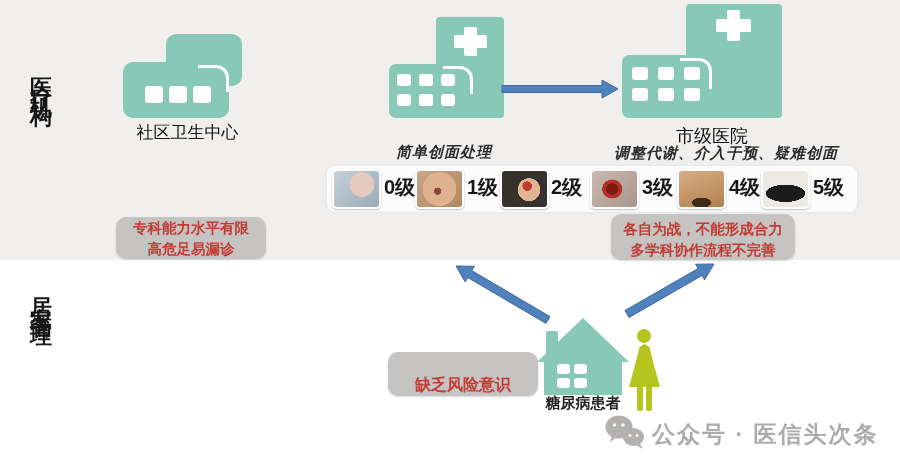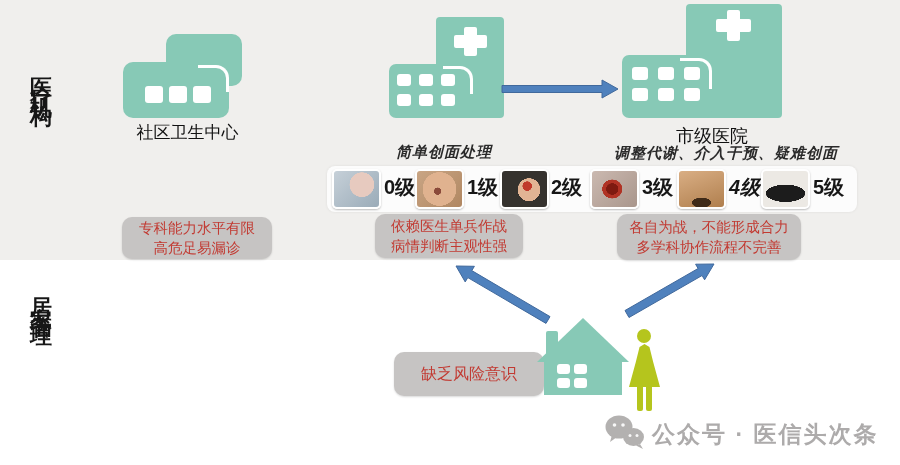--- a/index.html
+++ b/index.html
@@ -29,23 +29,23 @@
     box-shadow:0 1px 2px rgba(0,0,0,.25);position:absolute;top:169px;}
   .g0{background:radial-gradient(circle at 62% 38%,#e7cabf 0 34%,rgba(0,0,0,0) 35%),linear-gradient(135deg,#c6d0d8,#9aabb8);}
   .g1{background:radial-gradient(circle at 46% 56%,#8a4a3a 0 11%,rgba(0,0,0,0) 12%),radial-gradient(circle at 50% 50%,#e0b28f 0 58%,rgba(0,0,0,0) 59%),linear-gradient(135deg,#c9a584,#b08762);}
   .g2{background:radial-gradient(circle at 56% 42%,#c0392b 0 14%,rgba(0,0,0,0) 15%),radial-gradient(ellipse 55% 70% at 60% 52%,#e2b494 0 45%,rgba(0,0,0,0) 46%),#35322e;}
   .g3{background:radial-gradient(ellipse 55% 65% at 45% 50%,#7e1a10 0 24%,#b03224 25% 40%,rgba(0,0,0,0) 41%),linear-gradient(135deg,#cbb9b0,#a9968c);}
   .g4{background:radial-gradient(ellipse 70% 45% at 50% 88%,#3f2a18 0 30%,rgba(0,0,0,0) 31%),linear-gradient(160deg,#d9ae84,#b07f4e);}
   .g5{background:radial-gradient(ellipse 62% 34% at 50% 62%,#1c1c1c 0 70%,rgba(0,0,0,0) 71%),#ece9e4;}
   .grade-label{font-size:20px;font-weight:600;color:#161616;position:absolute;top:174px;}
 
   
-  .pbox{background:#c6c4c3;border-radius:10px;color:#c23a32;font-weight:400;
+  .pbox{background:#c6c4c3;border-radius:10px;color:#c23a32;font-weight:700;
     font-size:14.5px;line-height:1.4;text-align:center;display:flex;flex-direction:column;
-    justify-content:center;box-shadow:0 1px 2px rgba(0,0,0,.15);margin-left:6px;}
+    justify-content:flex-end;box-shadow:0 1px 2px rgba(0,0,0,.15);}
   .pbox.big{font-size:16px;gap:31px;}
 
   
   .roof{width:0;height:0;border-left:46px solid transparent;border-right:46px solid transparent;
     border-bottom:44px solid #87c9b6;}
   .patient-label{font-weight:700;font-size:15px;color:#222;text-align:center;}
 
   
   .head{width:14px;height:14px;border-radius:50%;background:#b5c51d;}
   .dress{width:31px;height:43px;background:#b5c51d;
@@ -107,31 +107,27 @@
   <div class="abs strip" style="left:327px;top:166px;width:530px;height:46px;"></div>
   <div class="abs photo g0" style="left:332px;"></div>
   <div class="grade-label abs" style="left:384px;">0级</div>
   <div class="abs photo g1" style="left:415px;"></div>
   <div class="grade-label abs" style="left:467px;">1级</div>
   <div class="abs photo g2" style="left:500px;"></div>
   <div class="grade-label abs" style="left:551px;">2级</div>
   <div class="abs photo g3" style="left:590px;"></div>
   <div class="grade-label abs" style="left:642px;">3级</div>
   <div class="abs photo g4" style="left:677px;"></div>
-  <div class="grade-label abs" style="left:729px;font-style:italic;">4级</div>
+  <div class="grade-label abs" style="left:729px;">4级</div>
   <div class="abs photo g5" style="left:761px;"></div>
   <div class="grade-label abs" style="left:813px;">5级</div>
 
   <div class="abs pbox" style="left:116px;top:217px;width:150px;height:42px;">
     <span>专科能力水平有限</span>
     <span>高危足易漏诊</span>
-  </div>
-  <div class="abs pbox" style="left:369px;top:214px;width:148px;height:44px;">
-    <span>依赖医生单兵作战</span>
-    <span>病情判断主观性强</span>
   </div>
   <div class="abs pbox" style="left:611px;top:214px;width:184px;height:46px;">
     <span>各自为战，不能形成合力</span>
     <span>多学科协作流程不完善</span>
   </div>
   <div class="abs pbox big" style="left:388px;top:352px;width:150px;height:44px;">
     <span>缺乏风险意识</span>
   </div>
 
   <svg class="abs" style="left:0;top:0;pointer-events:none;" width="900" height="465" viewBox="0 0 900 465">
@@ -142,20 +138,21 @@
 
   <div class="abs">
     <div class="abs teal" style="left:546px;top:331px;width:12px;height:30px;border-radius:2px;"></div>
     <div class="abs roof" style="left:537px;top:318px;"></div>
     <div class="abs teal" style="left:544px;top:361px;width:78px;height:34px;"></div>
     <div class="win" style="left:557px;top:364px;width:13px;height:10px;"></div>
     <div class="win" style="left:574px;top:364px;width:13px;height:10px;"></div>
     <div class="win" style="left:557px;top:378px;width:13px;height:10px;"></div>
     <div class="win" style="left:574px;top:378px;width:13px;height:10px;"></div>
   </div>
+  <div class="abs patient-label" style="left:516px;top:394px;width:134px;">糖尿病患者</div>
 
   <div class="abs">
     <div class="abs head" style="left:637px;top:329px;"></div>
     <div class="abs dress" style="left:629px;top:344px;"></div>
     <div class="abs leg" style="left:637px;top:387px;"></div>
     <div class="abs leg" style="left:646px;top:387px;"></div>
   </div>
 
   <div class="abs" style="left:604px;top:414px;">
     <svg width="42" height="36" viewBox="0 0 42 36">

